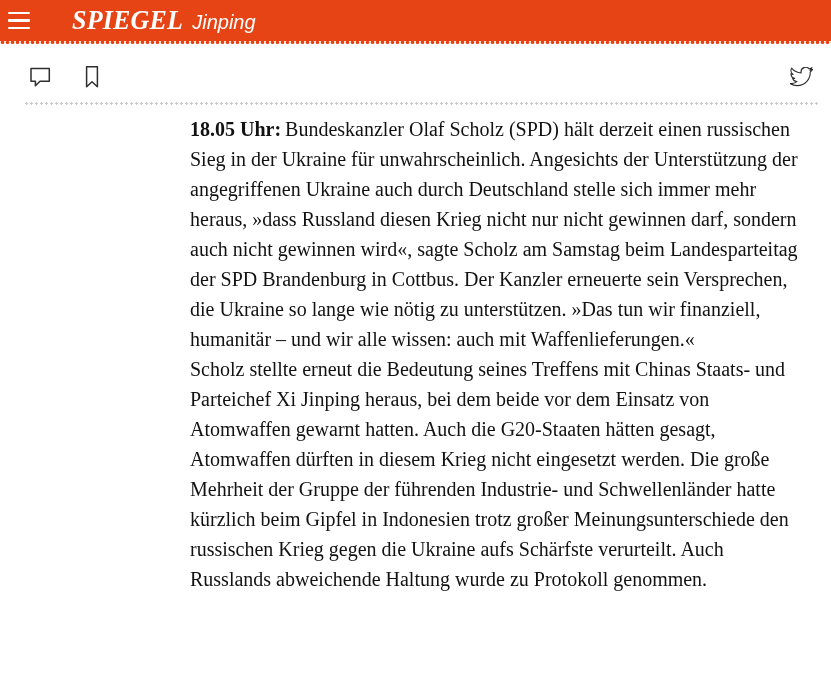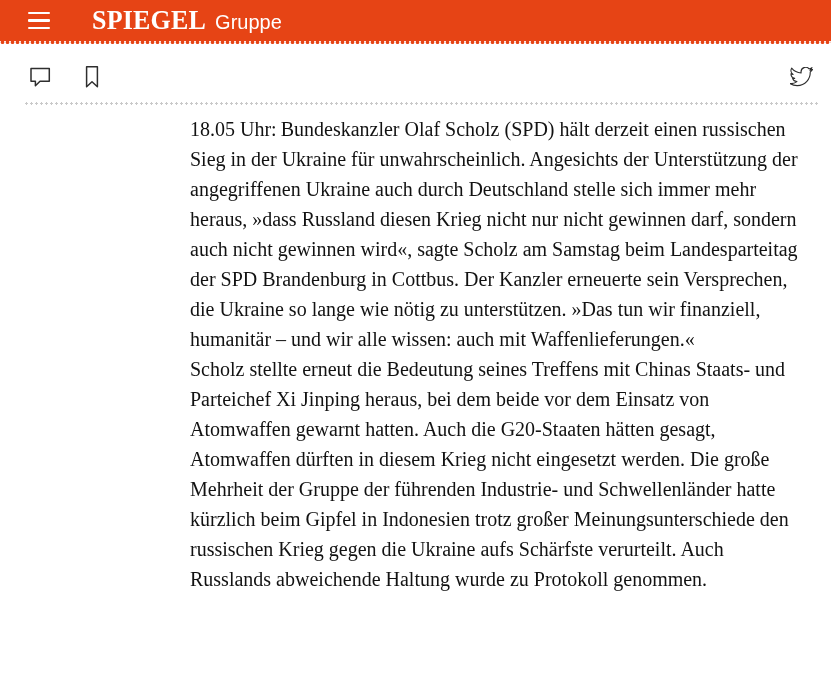--- a/index.html
+++ b/index.html
@@ -8,21 +8,22 @@
     background: #ffffff;
     overflow: hidden;
     font-family: "Liberation Sans", sans-serif;
   }
   
   .topbar {
     height: 41px;
     background: #e64415;
     display: flex;
     align-items: center;
-    padding-left: 28px;
+    padding-left: 8px;
+    font-style: italic;
   }
   .menu-btn {
     background: none; border: none; cursor: pointer;
     display: flex; flex-direction: column; justify-content: center;
     gap: 5px; width: 22px; height: 22px; padding: 0;
   }
   .menu-btn span { display: block; height: 2.4px; width: 22px; background: #ffffff; border-radius: 1px; }
   .brand-wrap { display: flex; align-items: baseline; margin-left: 42px; }
   .brand-logo {
     color: #ffffff;
@@ -70,34 +71,34 @@
   }
   
   .article {
     margin: 9px 26px 0 190px;
     font-family: "Liberation Serif", serif;
     font-size: 20px;
     line-height: 30px;
     color: #121212;
   }
   .article p + p { }
-  .entry-time { font-weight: 400; padding-right: 4px; }
+  .entry-time { font-weight: 700; padding-right: 4px; }
 </style>
 </head>
 <body>
 
 <header class="topbar">
   <button class="menu-btn" aria-label="Menü">
     <span></span>
     <span></span>
     <span></span>
   </button>
   <div class="brand-wrap">
     <span class="brand-logo">SPIEGEL</span>
-    <span class="brand-section">Gruppe</span>
+    <span class="brand-section">Jinping</span>
   </div>
 </header>
 <div class="sawtooth"></div>
 
 <div class="toolbar">
   <button class="icon-btn" aria-label="Kommentare">
     <svg width="24" height="22" viewBox="0 0 24 22">
       <path d="M3 2.5 H21.3 V15.3 H12 L7.4 19.8 V15.3 H3 Z" fill="none" stroke="#2e2e2e" stroke-width="1.5" stroke-linejoin="round"></path>
     </svg>
   </button>

